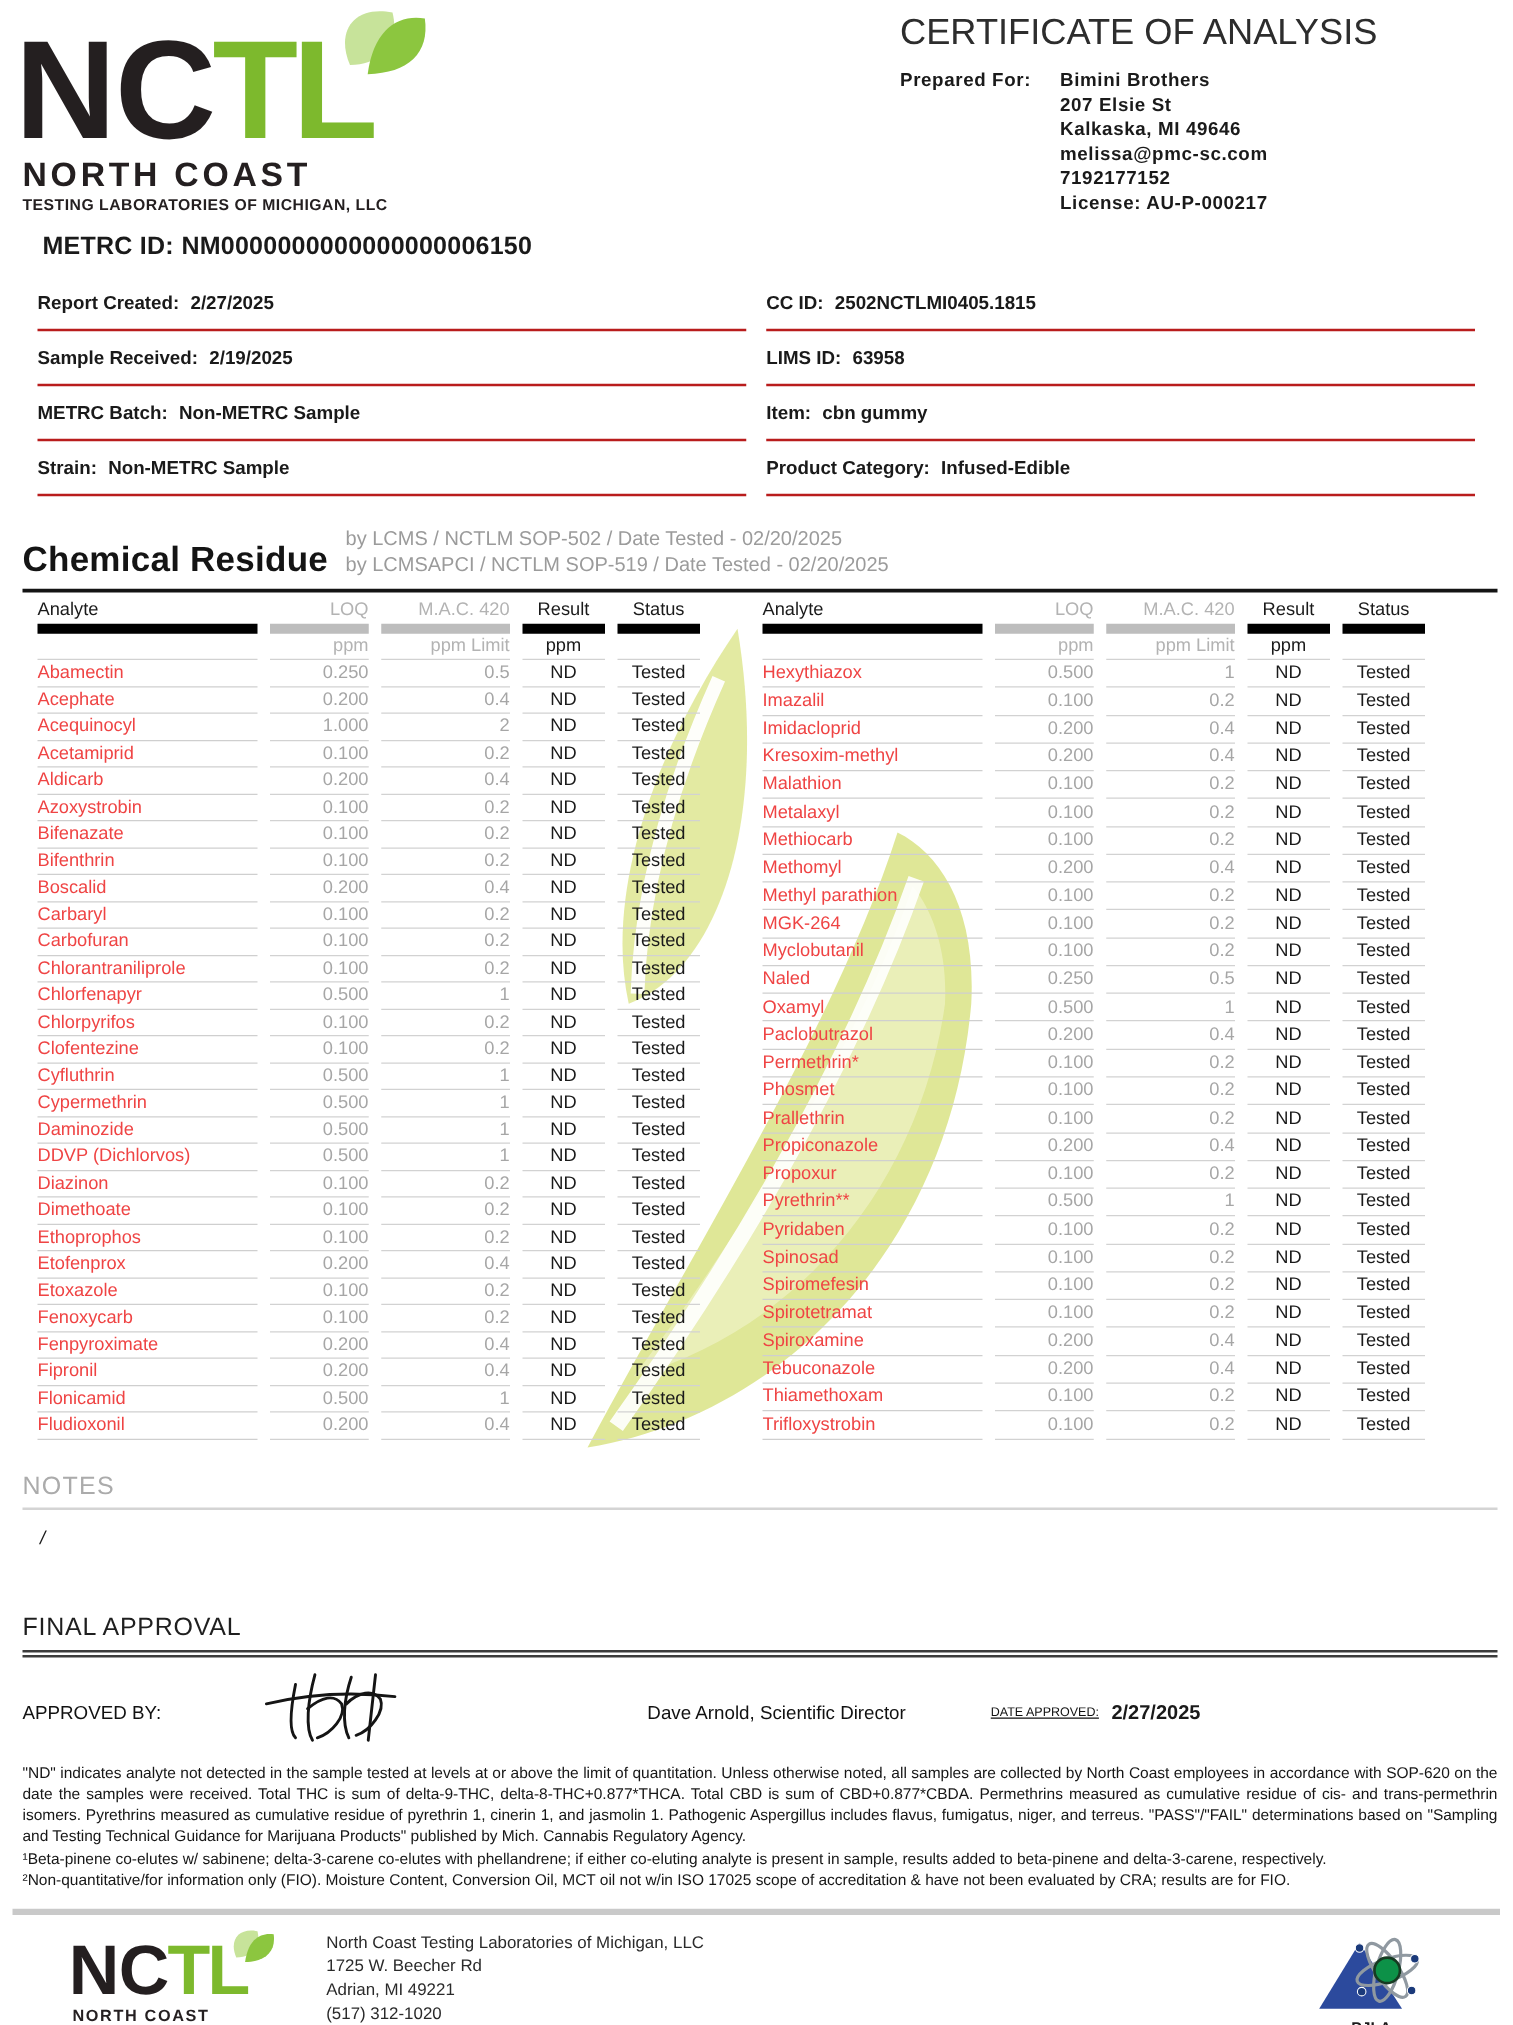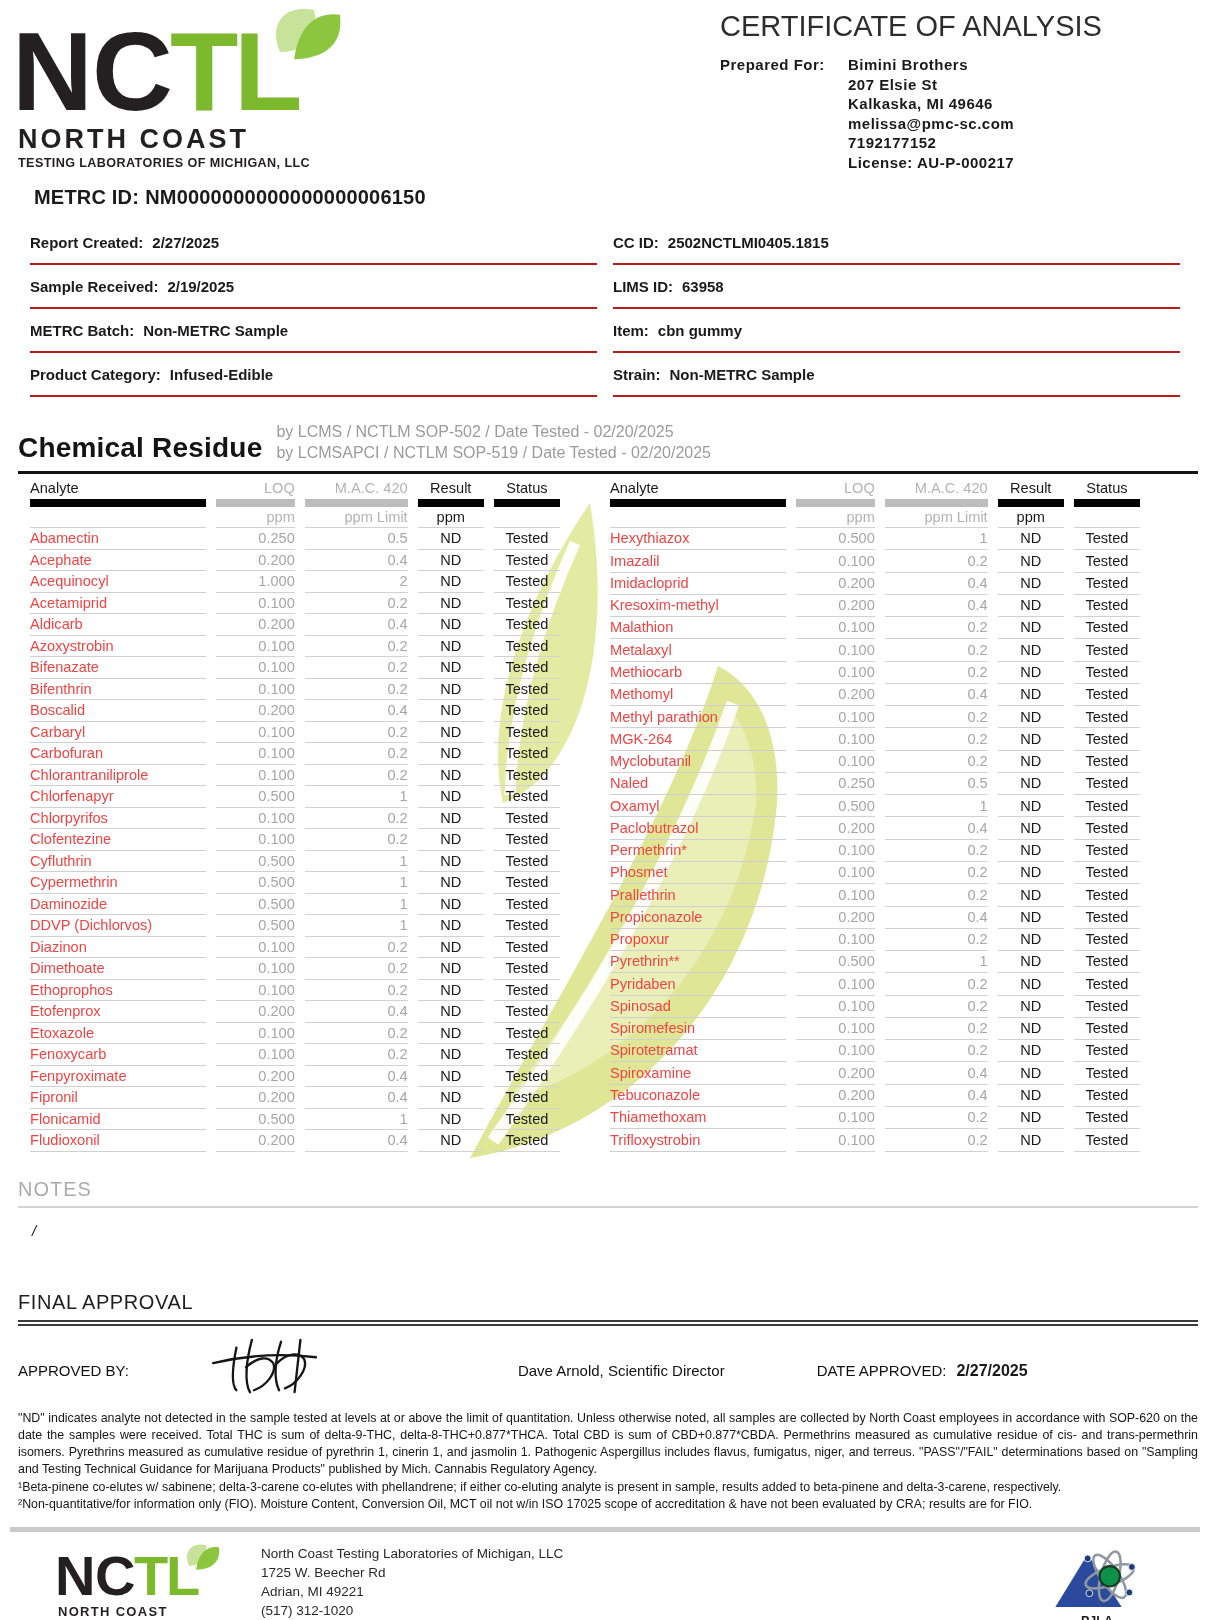--- a/index.html
+++ b/index.html
@@ -55,21 +55,21 @@
   .notes-content { margin:14px 0 0 14px; font-size:15px; font-style:italic; }
 
   
   .approval { margin:52px 2px 0 8px; }
   .appr-title { font-size:20px; letter-spacing:0.6px; color:#1f1f1f; }
   .appr-rule { height:6px; border-top:2px solid #3c3c3c; border-bottom:2px solid #3c3c3c; margin-top:6px; }
   .appr-row { display:flex; align-items:center; margin-top:16px; height:58px; }
   .appr-label { font-size:15px; color:#111; }
   .sig { margin:-10px 0 0 34px; }
   .approver { margin-left:150px; font-size:15px; color:#111; }
-  .date-label { margin-left:92px; font-size:15px; color:#111; }
+  .date-label { margin-left:68px; font-size:10px; color:#111;text-decoration:underline; }
   .date-val { margin-left:10px; font-size:16px; font-weight:bold; }
 
   
   .disc { margin:10px 2px 0 8px; font-size:12.4px; line-height:17.3px; color:#161616; text-align:justify; }
 
   
   .foot-bar { height:5px; background:#c9c9c9; margin-top:14px; }
   .footer { display:flex; margin-top:12px; align-items:flex-start; }
   .f-logo { width:185px; margin-left:48px; }
   .f-logo .logo-name { font-size:13px; letter-spacing:1.3px; margin-top:-2px; }
@@ -116,22 +116,22 @@
     <span>METRC ID:</span><span>NM0000000000000000006150</span>
   </div>
 
   <div class="info-grid">
     <div class="info-cell"><span>Report Created:</span><span class="val">2/27/2025</span></div>
     <div class="info-cell"><span>CC ID:</span><span class="val">2502NCTLMI0405.1815</span></div>
     <div class="info-cell"><span>Sample Received:</span><span class="val">2/19/2025</span></div>
     <div class="info-cell"><span>LIMS ID:</span><span class="val">63958</span></div>
     <div class="info-cell"><span>METRC Batch:</span><span class="val">Non-METRC Sample</span></div>
     <div class="info-cell"><span>Item:</span><span class="val">cbn gummy</span></div>
+    <div class="info-cell"><span>Strain:</span><span class="val">Non-METRC Sample</span></div>
     <div class="info-cell"><span>Product Category:</span><span class="val">Infused-Edible</span></div>
-    <div class="info-cell"><span>Strain:</span><span class="val">Non-METRC Sample</span></div>
   </div>
 
   <div class="sect-head">
     <div class="sect-title">Chemical Residue</div>
     <div class="sect-methods">
       <div>by LCMS / NCTLM SOP-502 / Date Tested - 02/20/2025</div>
       <div>by LCMSAPCI / NCTLM SOP-519 / Date Tested - 02/20/2025</div>
     </div>
   </div>
   <div class="sect-rule"></div>

